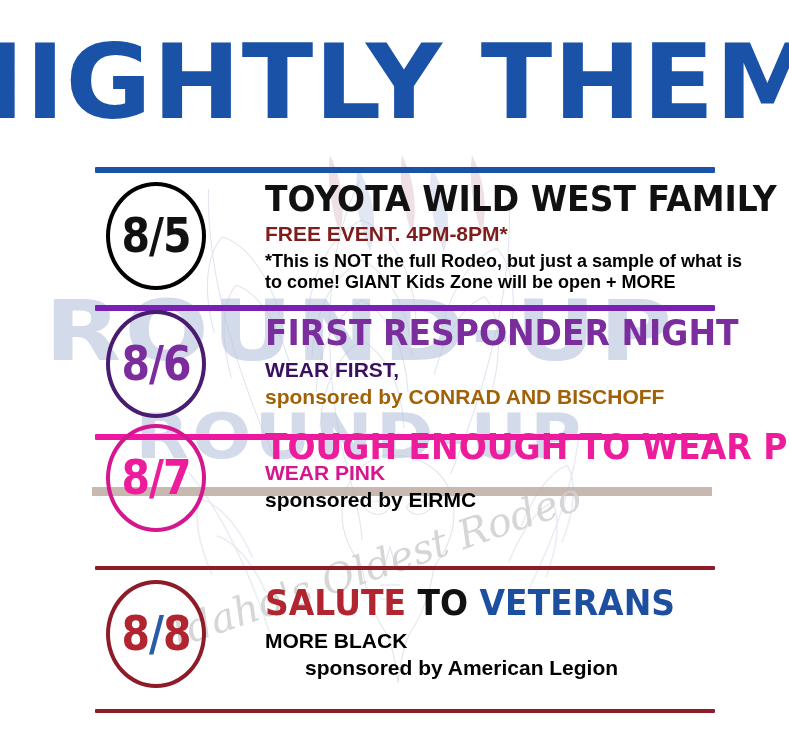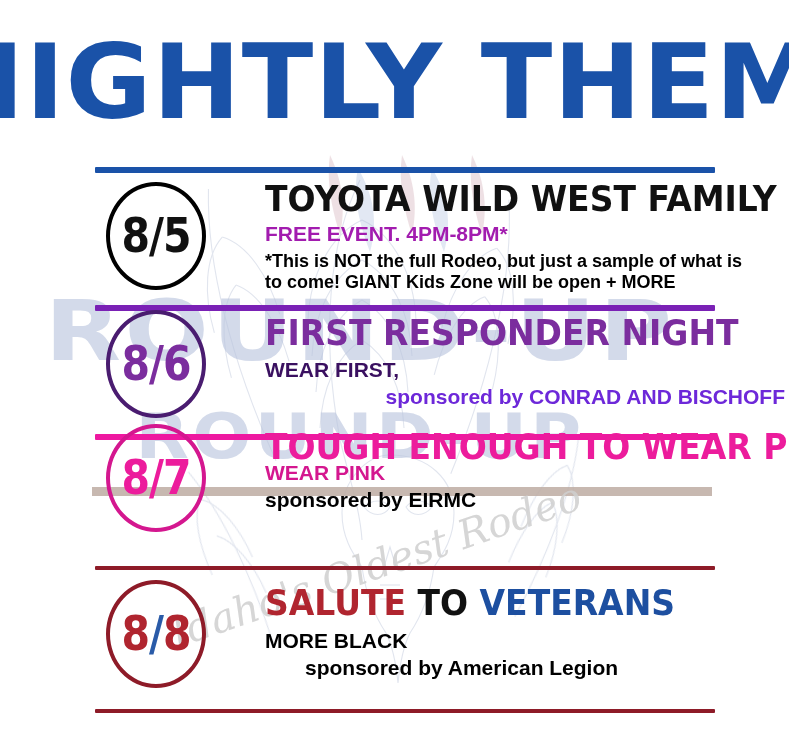--- a/index.html
+++ b/index.html
@@ -260,36 +260,36 @@
   <div class="divider" style="top:434px;background:#ee18a0;"></div>
   <div class="divider thin" style="top:566px;background:#8e1b28;"></div>
   <div class="divider thin" style="top:709px;background:#8e1b28;"></div>
 
   <div class="row" style="top:178px;height:120px;">
     <div class="badge" style="top:4px;border-color:#000000;text-align:center;">
       <span class="badge-text" style="color:#111111;"><span>8/5</span></span>
     </div>
     <div class="row-body">
       <div class="heading" style="color:#111111;margin-top:2px;">TOYOTA WILD WEST FAMILY FEST</div>
-      <div class="sub" style="color:#a21caf;margin-top:9px;">FREE EVENT.  4PM-8PM*</div>
+      <div class="sub" style="color:#7f1d1d;margin-top:9px;">FREE EVENT.  4PM-8PM*</div>
       <div class="note" style="margin-top:5px;">
         <div>*This is NOT the full Rodeo, but just a sample of what is</div>
         <div>to come! GIANT Kids Zone will be open + MORE</div>
       </div>
     </div>
   </div>
 
   <div class="row" style="top:308px;height:112px;">
     <div class="badge" style="top:2px;border-color:#4a1c70;">
       <span class="badge-text" style="color:#7b2d9e;"><span>8/6</span></span>
     </div>
     <div class="row-body">
       <div class="heading" style="color:#7b2d9e;margin-top:6px;">FIRST RESPONDER NIGHT</div>
       <div class="sub" style="color:#3a1060;margin-top:11px;">WEAR FIRST,</div>
-      <div class="sub" style="color:#6d28d9;margin-top:3px;text-align:right;">sponsored by CONRAD AND BISCHOFF</div>
+      <div class="sub" style="color:#a16207;margin-top:3px;">sponsored by CONRAD AND BISCHOFF</div>
     </div>
   </div>
 
   <div class="row" style="top:422px;height:112px;">
     <div class="badge" style="top:2px;border-color:#d4178f;">
       <span class="badge-text" style="color:#ec1c9c;"><span>8/7</span></span>
     </div>
     <div class="row-body">
       <div class="heading" style="color:#ec1c9c;margin-top:6px;">TOUGH ENOUGH TO WEAR PINK</div>
       <div class="sub" style="color:#d4178f;">WEAR PINK</div>

